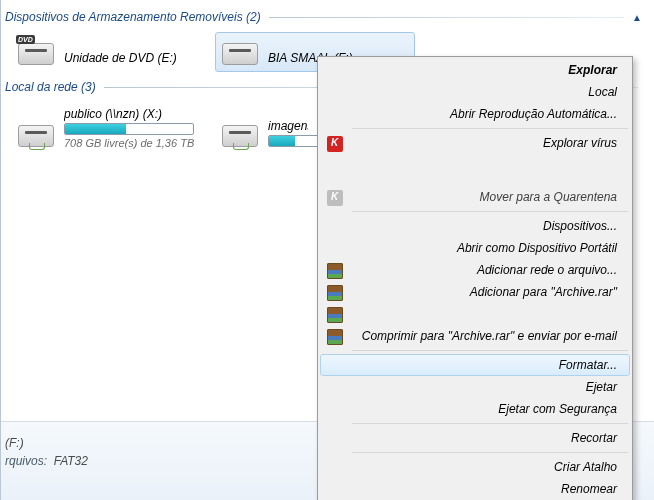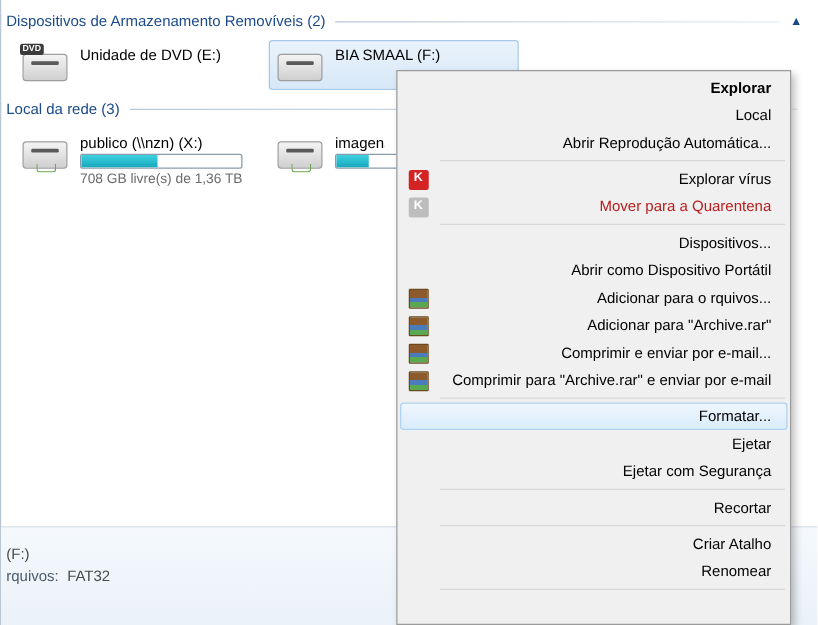--- a/index.html
+++ b/index.html
@@ -17,20 +17,21 @@
   .explorer {
     border: 1px solid #b9c6d4;
     border-right: none;
     border-bottom: none;
     border-top: none;
     margin: 0;
     padding: 4px 8px 8px 8px;
     position: relative;
     height: 500px;
     background: #fff;
+    font-style: italic;
   }
   .section-header {
     display: flex;
     align-items: center;
     color: #1a4a8a;
     margin: 6px 0 6px -4px;
   }
   .section-header .label {
     font-size: 12px;
     white-space: nowrap;
@@ -46,21 +47,21 @@
     font-size: 10px;
     padding-right: 4px;
   }
   .devices-row, .network-grid {
     display: flex;
     flex-wrap: wrap;
     gap: 0;
   }
   .device-item {
     display: flex;
-    align-items: flex-start;
+    align-items: flex-end;
     width: 200px;
     padding: 4px 6px;
     margin: 2px 2px;
     border: 1px solid transparent;
     border-radius: 3px;
   }
   .device-item.selected {
     background: linear-gradient(to bottom, #eaf3fb, #d7e8f8);
     border: 1px solid #a3c8ea;
   }
@@ -152,21 +153,21 @@
     height: 22px;
     padding-left: 34px;
     padding-right: 12px;
     position: relative;
     white-space: nowrap;
     border: 1px solid transparent;
     border-radius: 3px;
     justify-content: flex-end;
   }
   .menu-item.bold { font-weight: bold; }
-  .menu-item.disabled { color: #b91c1c; }
+  .menu-item.disabled { color: #404040; margin-top: 32px; }
   .menu-item.hover {
     background: linear-gradient(to bottom, #eef6fd, #d9ecfb);
     border: 1px solid #aed2f0;
   }
   .menu-sep {
     height: 1px;
     background: #d7d7d7;
     margin: 3px 2px 3px 32px;
   }
   .menu-icon {
@@ -288,29 +289,28 @@
     </div>
     <div class="menu-sep"></div>
     <div class="menu-item">
         <span>Dispositivos...</span>
       </div>
     <div class="menu-item">
         <span>Abrir como Dispositivo Portátil</span>
       </div>
     <div class="menu-item">
       <span class="menu-icon icon-rar"></span>
-      <span>Adicionar para o rquivos...</span>
+      <span>Adicionar rede o arquivo...</span>
     </div>
     <div class="menu-item">
       <span class="menu-icon icon-rar"></span>
       <span>Adicionar para "Archive.rar"</span>
     </div>
     <div class="menu-item">
       <span class="menu-icon icon-rar"></span>
-      <span>Comprimir e enviar por e-mail...</span>
     </div>
     <div class="menu-item">
       <span class="menu-icon icon-rar"></span>
       <span>Comprimir para "Archive.rar" e enviar por e-mail</span>
     </div>
     <div class="menu-sep"></div>
     <div class="menu-item hover">
         <span>Formatar...</span>
       </div>
     <div class="menu-item">

